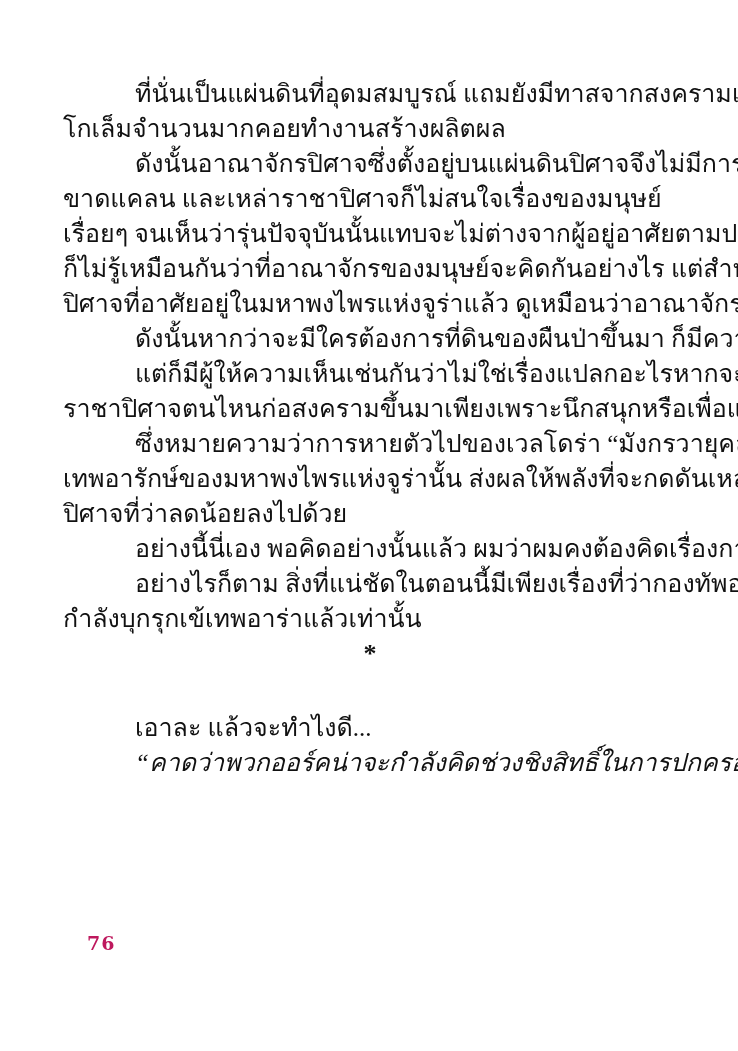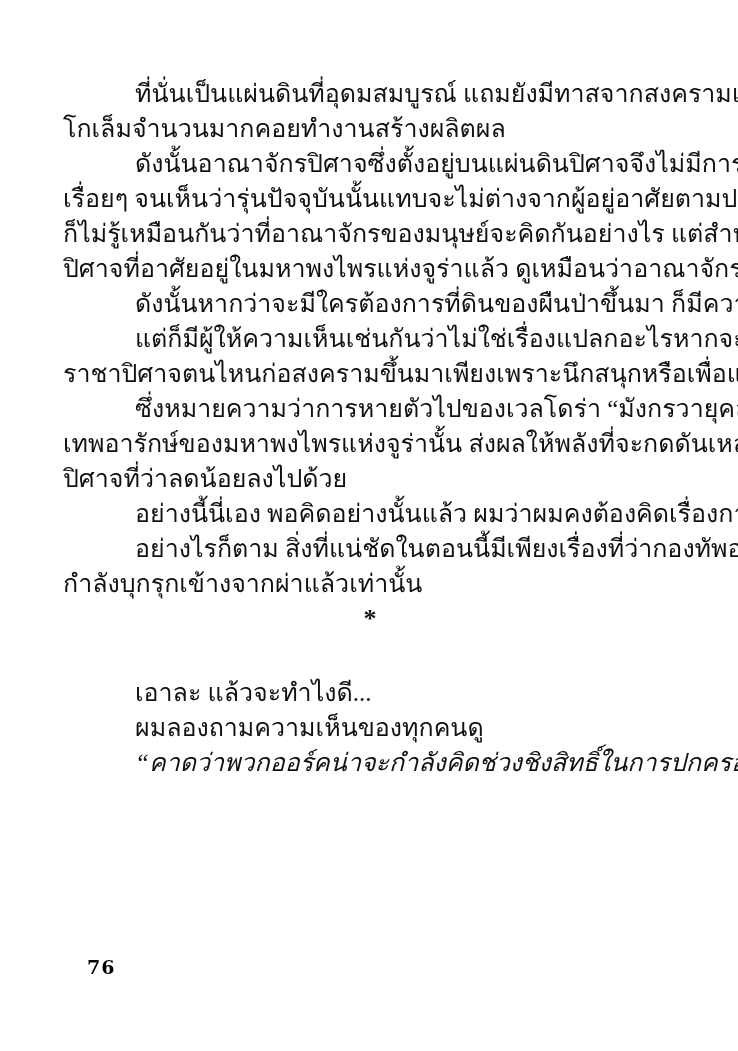--- a/index.html
+++ b/index.html
@@ -36,41 +36,42 @@
     height: 35px;
     line-height: 35px;
     text-align: center;
     font-size: 26px;
     font-weight: bold;
   }
   .spacer { height: 39px; }
   .page-number {
     position: absolute;
     left: 87px;
-    top: 956px;
+    top: 932px;
     font-family: "DejaVu Serif", serif;
     font-size: 19px;
     font-weight: 600;
     letter-spacing: 1px;
-    color: #000000;
+    color: #be185d;
   }
 </style>
 </head>
 <body>
 
 <div class="page">
   <main class="text-column">
 
     <div class="para">
       <div class="line indent">ที่นั่นเป็นแผ่นดินที่อุดมสมบูรณ์ แถมยังมีทาสจากสงครามและ</div>
       <div class="line">โกเล็มจำนวนมากคอยทำงานสร้างผลิตผล</div>
     </div>
 
     <div class="para">
       <div class="line indent">ดังนั้นอาณาจักรปิศาจซึ่งตั้งอยู่บนแผ่นดินปิศาจจึงไม่มีการ</div>
+      <div class="line">ขาดแคลน และเหล่าราชาปิศาจก็ไม่สนใจเรื่องของมนุษย์</div>
     </div>
 
     <div class="para">
       <div class="line">เรื่อยๆ จนเห็นว่ารุ่นปัจจุบันนั้นแทบจะไม่ต่างจากผู้อยู่อาศัยตามปกติแล้ว</div>
       <div class="line">ก็ไม่รู้เหมือนกันว่าที่อาณาจักรของมนุษย์จะคิดกันอย่างไร แต่สำหรับพวก</div>
       <div class="line">ปิศาจที่อาศัยอยู่ในมหาพงไพรแห่งจูร่าแล้ว ดูเหมือนว่าอาณาจักรปิศาจ</div>
     </div>
 
     <div class="para">
       <div class="line indent">ดังนั้นหากว่าจะมีใครต้องการที่ดินของผืนป่าขึ้นมา ก็มีความเป็น</div>
@@ -86,32 +87,29 @@
       <div class="line">เทพอารักษ์ของมหาพงไพรแห่งจูร่านั้น ส่งผลให้พลังที่จะกดดันเหล่าราชา–</div>
       <div class="line">ปิศาจที่ว่าลดน้อยลงไปด้วย</div>
     </div>
 
     <div class="para">
       <div class="line indent">อย่างนี้นี่เอง พอคิดอย่างนั้นแล้ว ผมว่าผมคงต้องคิดเรื่องการ</div>
     </div>
 
     <div class="para">
       <div class="line indent">อย่างไรก็ตาม สิ่งที่แน่ชัดในตอนนี้มีเพียงเรื่องที่ว่ากองทัพออร์ค</div>
-      <div class="line">กำลังบุกรุกเข้างจากผ่าแล้วเท่านั้น</div>
+      <div class="line">กำลังบุกรุกเข้เทพอาร่าแล้วเท่านั้น</div>
     </div>
 
     <div class="separator-line">*</div>
 
     <div class="spacer"></div>
 
     <div class="para">
       <div class="line indent">เอาละ แล้วจะทำไงดี...</div>
-    </div>
-    <div class="para">
-      <div class="line indent">ผมลองถามความเห็นของทุกคนดู</div>
     </div>
     <div class="para">
       <div class="line indent italic">“คาดว่าพวกออร์คน่าจะกำลังคิดช่วงชิงสิทธิ์ในการปกครองป่า</div>
     </div>
 
   </main>
 
   <div class="page-number">76</div>
 </div>
 

